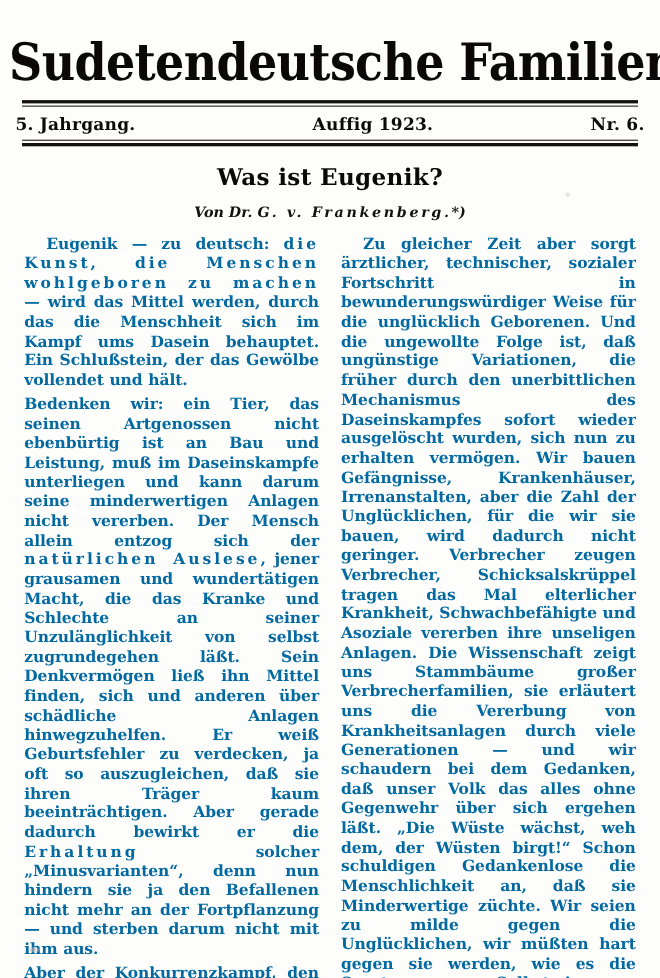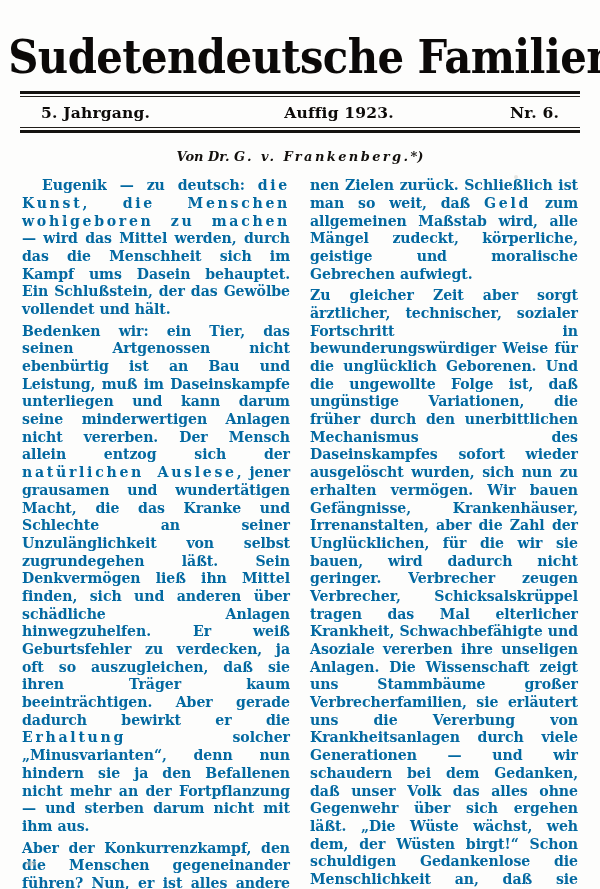--- a/index.html
+++ b/index.html
@@ -56,21 +56,21 @@
   }
   .rule-thin-2 {
     height: 1px;
     background: #201d19;
   }
 
   .issue-line {
     display: flex;
     align-items: baseline;
     justify-content: space-between;
-    margin: 0 39px;
+    margin: 0 12px;
     padding: 6px 2px 5px 2px;
     font-weight: 700;
     font-size: 15.5px;
     letter-spacing: 0.2px;
     color: #0d0b09;
   }
   .issue-line span { white-space: nowrap; }
   .issue-center { margin-left: 18px; }
 
   .rule-group-bottom {
@@ -168,40 +168,40 @@
     <span class="issue-center">Auffig 1923.</span>
     <span>Nr. 6.</span>
   </div>
 
   <div class="rule-group-bottom">
     <div class="rule-thin-2"></div>
     <div class="rule-thick" style="margin-top:2px"></div>
   </div>
 
   <div class="article-head">
+    <h1 class="article-title">Was ist Eugenik?</h1>
     <div class="article-byline">
       <span>Von Dr. </span><span class="spaced">G. v. Frankenberg.</span><span>*)</span>
     </div>
   </div>
 
   <div class="columns">
 
     <div class="col">
 
       <p><span>Eugenik — zu deutsch: </span><span class="sp">die Kunst, die Menschen wohlgeboren zu machen</span><span> — wird das Mittel werden, durch das die Menschheit sich im Kampf ums Dasein behauptet. Ein Schlußstein, der das Gewölbe vollendet und hält.</span></p>
 
       <p><span>Bedenken wir: ein Tier, das seinen Artgenossen nicht ebenbürtig ist an Bau und Leistung, muß im Daseinskampfe unterliegen und kann darum seine minderwertigen Anlagen nicht vererben. Der Mensch allein entzog sich der </span><span class="sp">natürlichen Auslese</span><span>, jener grausamen und wundertätigen Macht, die das Kranke und Schlechte an seiner Unzulänglichkeit von selbst zugrundegehen läßt. Sein Denkvermögen ließ ihn Mittel finden, sich und anderen über schädliche Anlagen hinwegzuhelfen. Er weiß Geburtsfehler zu verdecken, ja oft so auszugleichen, daß sie ihren Träger kaum beeinträchtigen. Aber gerade dadurch bewirkt er die </span><span class="sp">Erhaltung</span><span> solcher „Minusvarianten“, denn nun hindern sie ja den Befallenen nicht mehr an der Fortpflanzung — und sterben darum nicht mit ihm aus.</span></p>
 
       <p>Aber der Konkurrenzkampf, den die Menschen gegeneinander führen? Nun, er ist alles andere als ein Ersatz für die natürliche Auslese. Denn in ihm siegen Brutale über Gutherzige, Gewissenlose über Verantwortungsbewußte. Das Banale, Greifbare, Gegenwärtige drängt den Idealismus, das Streben nach fer-</p>
 
     </div>
 
     <div class="col">
 
-      <p class="cont"><span>nen Zielen zurück. Schließlich ist man so weit, daß </span><span class="sp">Geld</span><span> zum allgemeinen Maßstab wird, alle Mängel zudeckt, körperliche, geistige und moralische Gebrechen aufwiegt.</span></p>
 
       <p><span>Zu gleicher Zeit aber sorgt ärztlicher, technischer, sozialer Fortschritt in bewunderungswürdiger Weise für die unglücklich Geborenen. Und die ungewollte Folge ist, daß ungünstige Variationen, die früher durch den unerbittlichen Mechanismus des Daseinskampfes sofort wieder ausgelöscht wurden, sich nun zu erhalten vermögen. Wir bauen Gefängnisse, Krankenhäuser, Irrenanstalten, aber die Zahl der Unglücklichen, für die wir sie bauen, wird dadurch nicht geringer. Verbrecher zeugen Verbrecher, Schicksalskrüppel tragen das Mal elterlicher Krankheit, Schwachbefähigte und Asoziale vererben ihre unseligen Anlagen. Die Wissenschaft zeigt uns Stammbäume großer Verbrecherfamilien, sie erläutert uns die Vererbung von Krankheitsanlagen durch viele Generationen — und wir schaudern bei dem Gedanken, daß unser Volk das alles ohne Gegenwehr über sich ergehen läßt. „Die Wüste wächst, weh dem, der Wüsten birgt!“ Schon schuldigen Gedankenlose die Menschlichkeit an, daß sie Minderwertige züchte. Wir seien zu milde gegen die Unglücklichen, wir müßten hart gegen sie werden, wie es die Spartaner waren. Selbst einen </span></p>
 
     </div>
   </div>
 
   <div class="speck" style="left:514px;top:175px;width:4px;height:4px"></div>
   <div class="speck" style="left:63px;top:217px;width:3px;height:3px"></div>
   <div class="speck" style="left:26px;top:861px;width:10px;height:5px"></div>
 </div>

